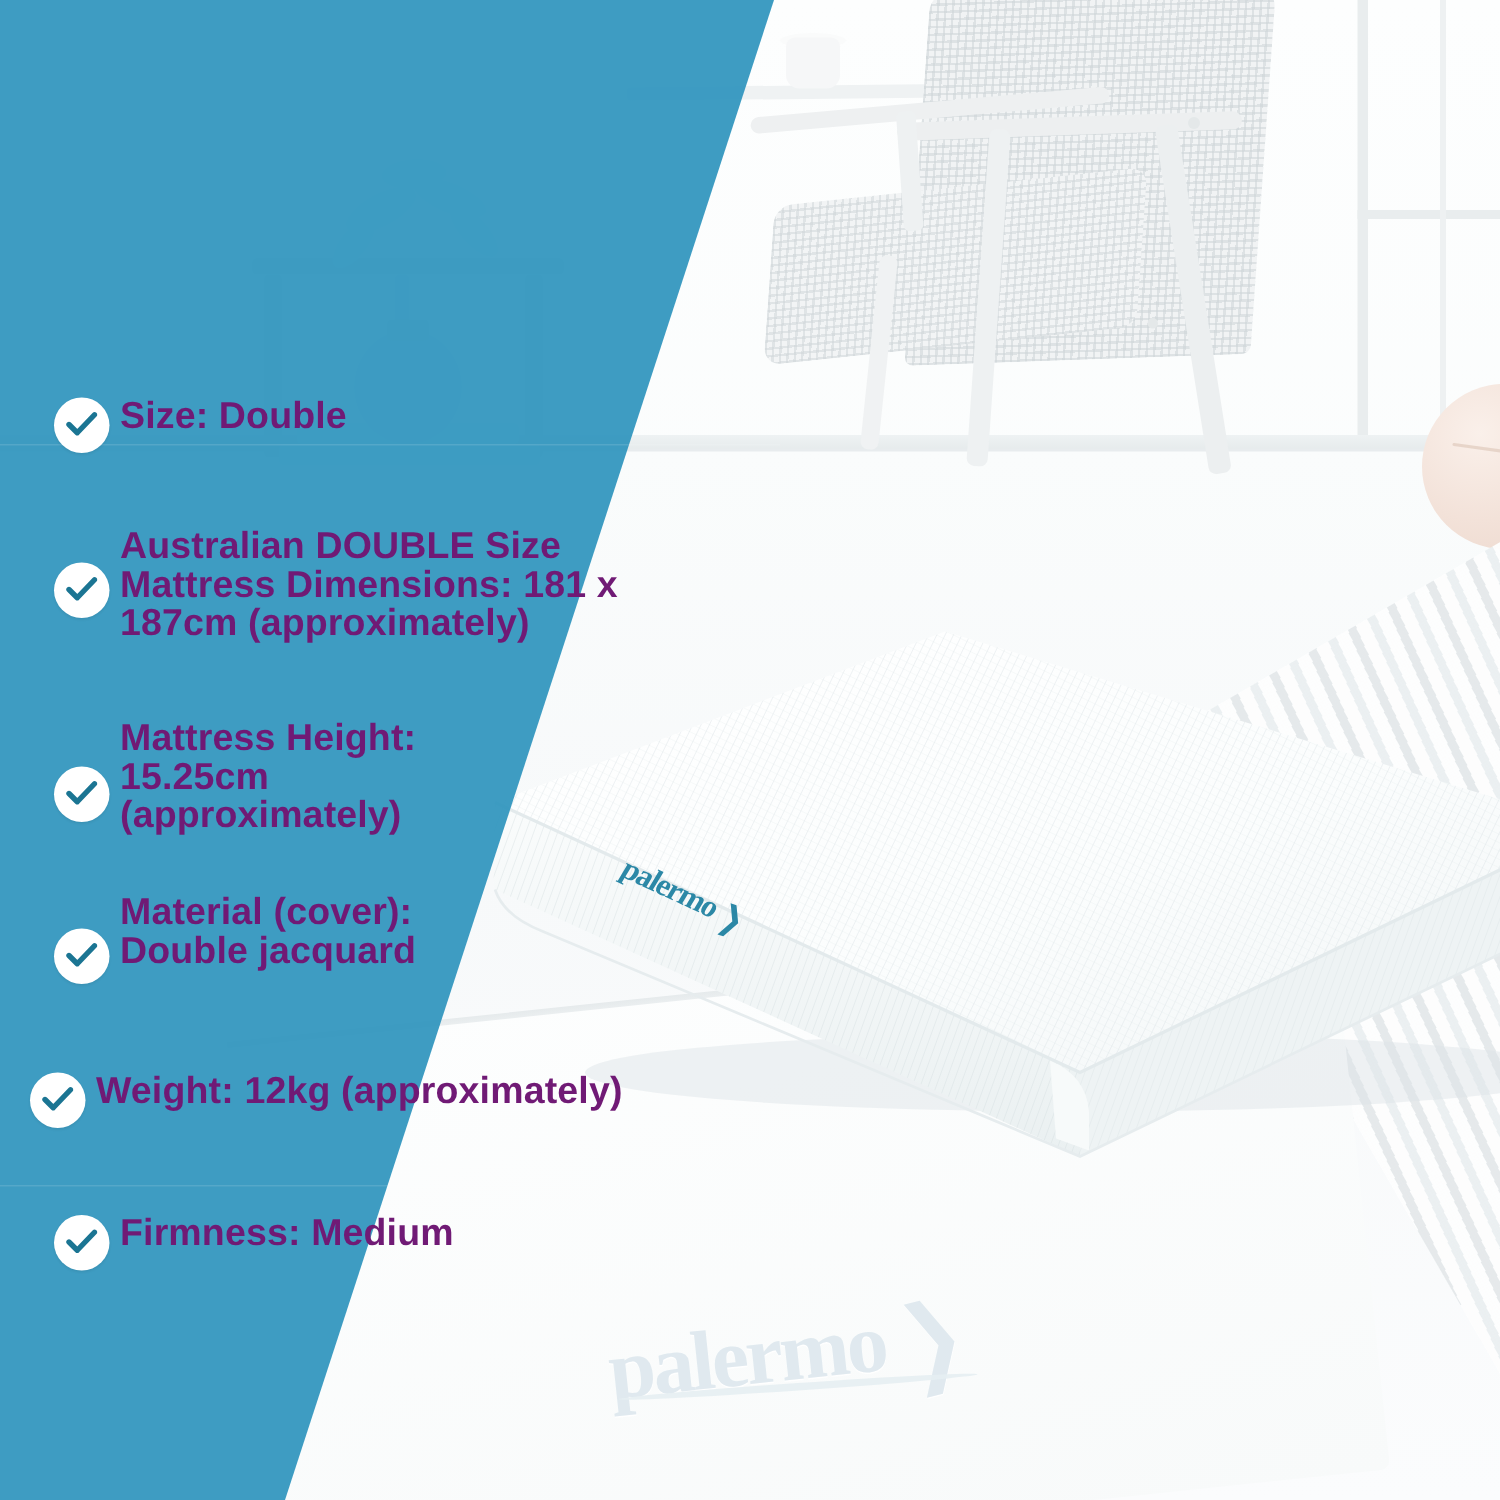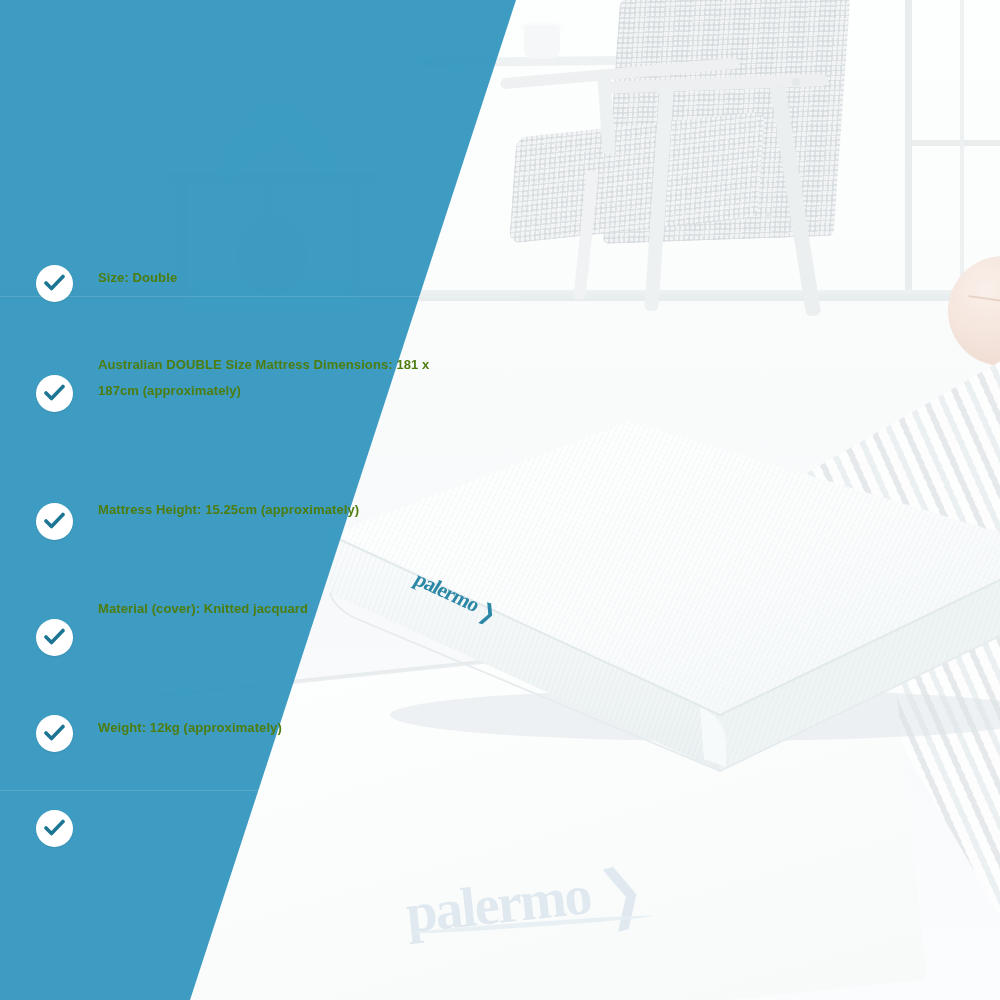--- a/index.html
+++ b/index.html
@@ -162,35 +162,35 @@
   
   .bullets{position:absolute;left:0;top:0;width:520px;height:1000px;z-index:6;}
   .bullet{position:absolute;display:flex;align-items:flex-start;}
   .check{
      flex:0 0 auto;width:37px;height:37px;border-radius:50%;
      background:#ffffff;position:relative;
      box-shadow:0 1px 2px rgba(0,0,0,.08);
   }
   .check svg{position:absolute;left:8px;top:9px;}
   .btext{
-     margin-left:25px;
+     margin-left:7px;
      font-family:"Liberation Sans",sans-serif;
      font-weight:700;
-     font-size:13px;
+     font-size:25px;
      line-height:25.5px;
-     color:#4d7c0f;
+     color:#701a75;
      letter-spacing:.1px;
      max-width:400px;
   }
 
   .b1{left:36px;top:265px;}
   .b2{left:36px;top:352px;}
   .b3{left:36px;top:480px;align-items:center;}
   .b4{left:36px;top:596px;}
-  .b5{left:36px;top:715px;justify-content:space-between;}
+  .b5{left:20px;top:715px;justify-content:space-between;}
   .b6{left:36px;top:810px;}
   .b2 .check,.b3 .check,.b4 .check{margin-top:23px;}
   .b2 .btext{margin-top:0;}
 
   
   .teal-line{position:absolute;left:0;width:520px;height:1px;background:rgba(255,255,255,.12);z-index:4;}
 </style>
 </head>
 <body>
 
@@ -341,35 +341,36 @@
       </span>
       <span class="btext" style="max-width:280px">Mattress Height: 15.25cm (approximately)</span>
     </div>
 
     <div class="bullet b4">
       <span class="check">
         <svg width="21" height="19" viewBox="0 0 21 19">
             <path d="M2 9 L7.5 14.5 L19 2.5" stroke="#1b7593" stroke-width="3.6" fill="none" stroke-linecap="round" stroke-linejoin="round"></path>
           </svg>
       </span>
-      <span class="btext" style="max-width:268px">Material (cover): Knitted jacquard</span>
+      <span class="btext" style="max-width:268px">Material (cover): Double jacquard</span>
     </div>
 
     <div class="bullet b5">
       <span class="check">
         <svg width="21" height="19" viewBox="0 0 21 19">
             <path d="M2 9 L7.5 14.5 L19 2.5" stroke="#1b7593" stroke-width="3.6" fill="none" stroke-linecap="round" stroke-linejoin="round"></path>
           </svg>
       </span>
       <span class="btext">Weight: 12kg (approximately)</span>
     </div>
 
     <div class="bullet b6">
       <span class="check">
         <svg width="21" height="19" viewBox="0 0 21 19">
             <path d="M2 9 L7.5 14.5 L19 2.5" stroke="#1b7593" stroke-width="3.6" fill="none" stroke-linecap="round" stroke-linejoin="round"></path>
           </svg>
       </span>
+      <span class="btext">Firmness: Medium</span>
     </div>
 
   </div>
 
 </div>
 
 </body></html>

